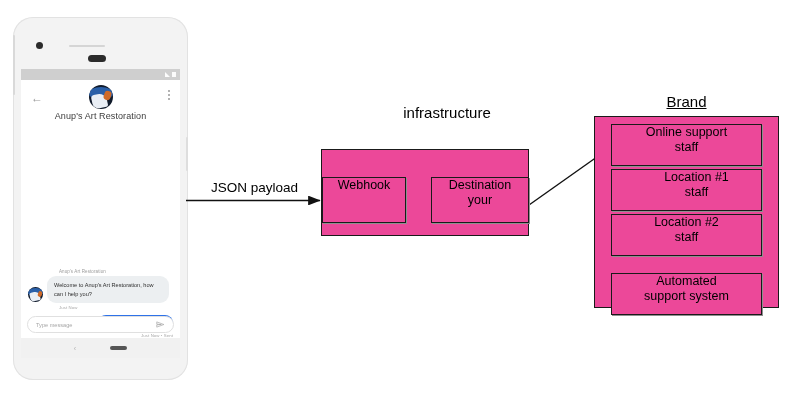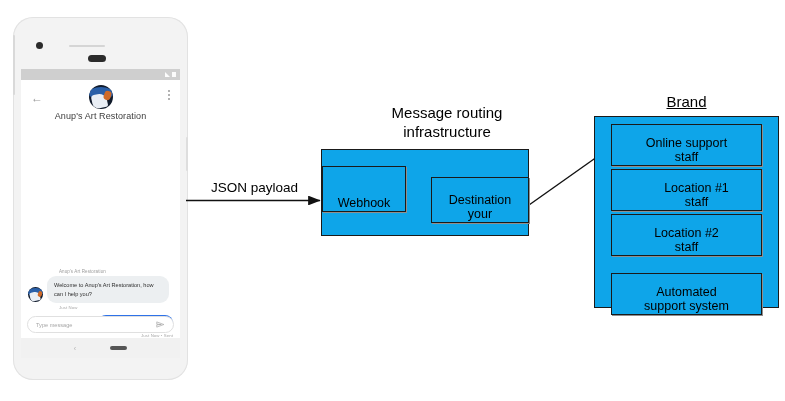--- a/index.html
+++ b/index.html
@@ -311,23 +311,23 @@
     position: absolute;
     font-size: 13.5px;
     color: #000000;
     white-space: nowrap;
   }
 
   .box {
     position: absolute;
     box-sizing: border-box;
     border: 1.4px solid #1a1a1a;
-    background: #0ea5e9;
-    display: flex;
-    align-items: flex-end;
+    background: #ec4899;
+    display: flex;
+    align-items: flex-start;
     justify-content: center;
     text-align: center;
     font-size: 12.5px;
     line-height: 1.18;
     color: #000000;
     box-shadow: 1px 1px 0 0 #8f8f8f;
   }
   .box-plain {
     box-shadow: none;
     border: 1.4px solid #1a1a1a;
@@ -340,21 +340,21 @@
     text-align: center;
     font-size: 15px;
     line-height: 1.28;
     color: #000000;
   }
   #infra-box {
     left: 321px; top: 149px;
     width: 208px; height: 87px;
   }
   #webhook-box {
-    left: 322px; top: 166px;
+    left: 322px; top: 177px;
     width: 84px; height: 46px;
   }
   #destination-box {
     left: 431px; top: 177px;
     width: 98px; height: 46px;
   }
 
   #brand-title {
     position: absolute;
     left: 594px; top: 93px;
@@ -464,21 +464,20 @@
 
     <line x1="406" y1="200.5" x2="430" y2="200.5" stroke="#111111" stroke-width="1.4" marker-end="url(#arrowhead)"></line>
 
     <line x1="529" y1="205" x2="611" y2="147" stroke="#111111" stroke-width="1.4" marker-end="url(#arrowhead)"></line>
   </svg>
 </div>
 
 <div class="dg-label" id="json-label">JSON payload</div>
 
 <div id="infra-title">
-  <div>Message routing</div>
   <div>infrastructure</div>
 </div>
 
 <div class="box box-plain" id="infra-box"></div>
 
 <div class="box" id="webhook-box">
   <span>Webhook</span>
 </div>
 
 <div class="box" id="destination-box">

